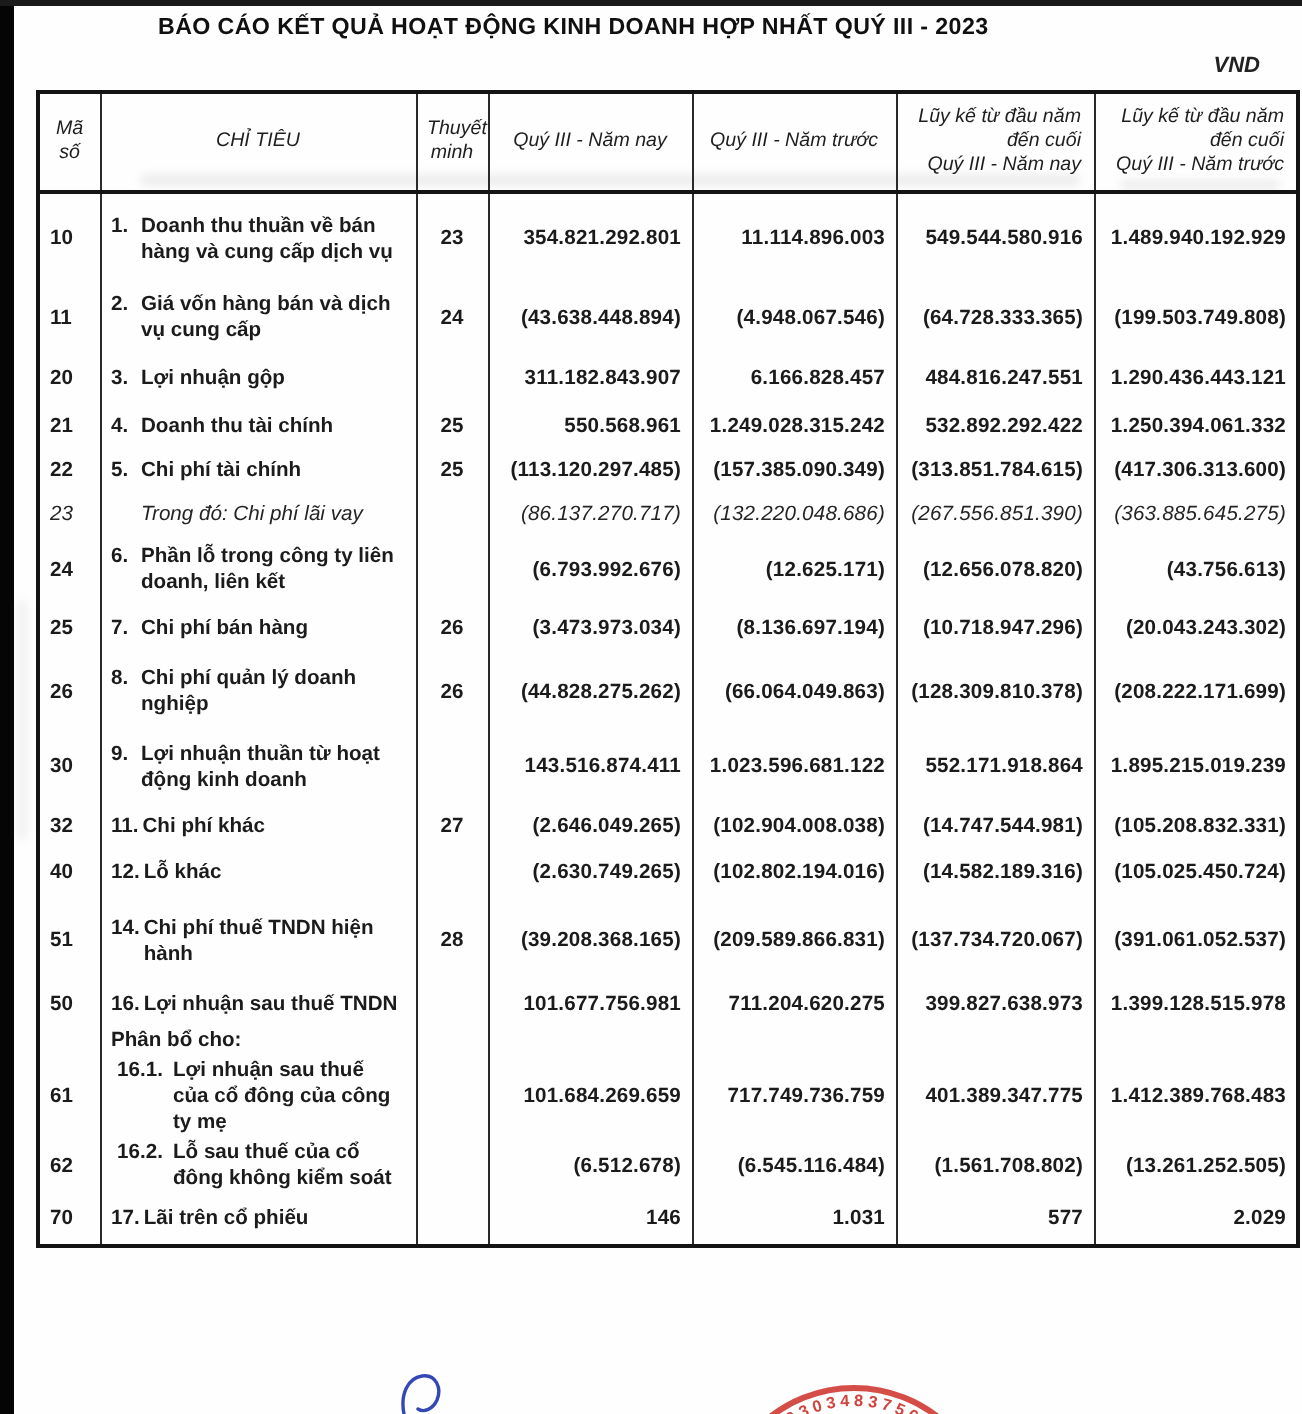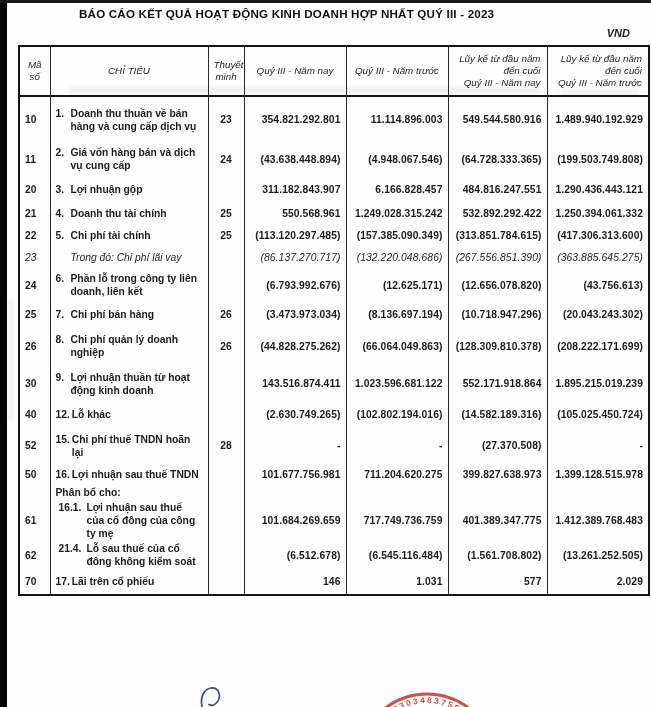--- a/index.html
+++ b/index.html
@@ -241,47 +241,61 @@
             <span class="num">9.</span>
             <span class="txt">Lợi nhuận thuần từ hoạt động kinh doanh</span>
           </div>
         </td>
         <td class="note"></td>
         <td class="val">143.516.874.411</td>
         <td class="val">1.023.596.681.122</td>
         <td class="val">552.171.918.864</td>
         <td class="val">1.895.215.019.239</td>
       </tr>
+      <tr data-code="32">
+        <td class="code">32</td>
+        <td class="label-cell">
+          <div class="lbl">
+            <span class="num">11.</span>
+            <span class="txt">Chi phí khác</span>
+          </div>
+        </td>
+        <td class="note">27</td>
+        <td class="val">(2.646.049.265)</td>
+        <td class="val">(102.904.008.038)</td>
+        <td class="val">(14.747.544.981)</td>
+        <td class="val">(105.208.832.331)</td>
+      </tr>
       <tr data-code="40">
         <td class="code">40</td>
         <td class="label-cell">
           <div class="lbl">
             <span class="num">12.</span>
             <span class="txt">Lỗ khác</span>
           </div>
         </td>
         <td class="note"></td>
         <td class="val">(2.630.749.265)</td>
         <td class="val">(102.802.194.016)</td>
         <td class="val">(14.582.189.316)</td>
         <td class="val">(105.025.450.724)</td>
       </tr>
-      <tr data-code="52">
-        <td class="code">52</td>
-        <td class="label-cell">
-          <div class="lbl">
-            <span class="num">15.</span>
-            <span class="txt">Chi phí thuế TNDN hoãn lại</span>
+      <tr data-code="51">
+        <td class="code">51</td>
+        <td class="label-cell">
+          <div class="lbl">
+            <span class="num">14.</span>
+            <span class="txt">Chi phí thuế TNDN hiện hành</span>
           </div>
         </td>
         <td class="note">28</td>
-        <td class="val">-</td>
-        <td class="val">-</td>
-        <td class="val">(27.370.508)</td>
-        <td class="val">-</td>
+        <td class="val">(39.208.368.165)</td>
+        <td class="val">(209.589.866.831)</td>
+        <td class="val">(137.734.720.067)</td>
+        <td class="val">(391.061.052.537)</td>
       </tr>
       <tr data-code="60">
         <td class="code">50</td>
         <td class="label-cell">
           <div class="lbl">
             <span class="num">16.</span>
             <span class="txt">Lợi nhuận sau thuế TNDN</span>
           </div>
         </td>
         <td class="note"></td>
@@ -314,21 +328,21 @@
         <td class="note"></td>
         <td class="val">101.684.269.659</td>
         <td class="val">717.749.736.759</td>
         <td class="val">401.389.347.775</td>
         <td class="val">1.412.389.768.483</td>
       </tr>
       <tr data-code="62">
         <td class="code">62</td>
         <td class="label-cell">
           <div class="lbl">
-            <span class="num wide">21.4.</span>
+            <span class="num wide">16.2.</span>
             <span class="txt">Lỗ sau thuế của cổ đông không kiểm soát</span>
           </div>
         </td>
         <td class="note"></td>
         <td class="val">(6.512.678)</td>
         <td class="val">(6.545.116.484)</td>
         <td class="val">(1.561.708.802)</td>
         <td class="val">(13.261.252.505)</td>
       </tr>
       <tr data-code="70">

